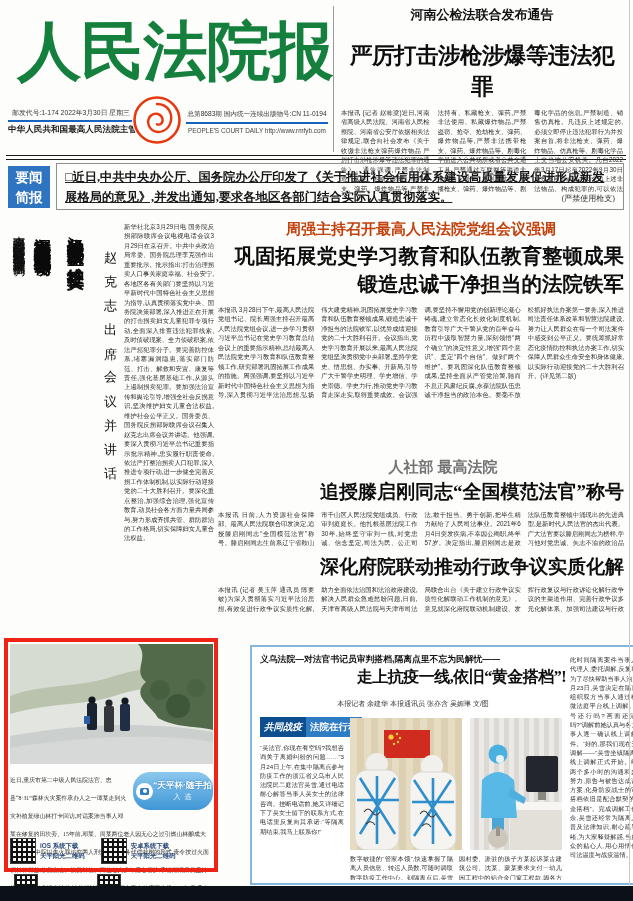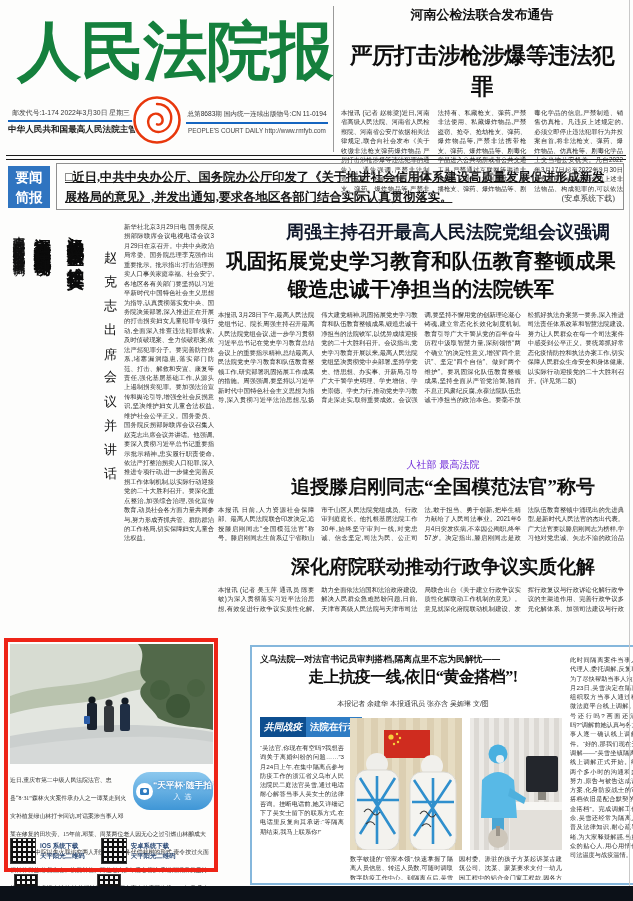--- a/index.html
+++ b/index.html
@@ -11,21 +11,21 @@
   .vtext{writing-mode:vertical-rl;}
   .qr{background:
       repeating-linear-gradient(0deg,#111 0 2px,transparent 2px 5px),
       repeating-linear-gradient(90deg,#111 0 2px,#f5f5f5 2px 5px);
       border:1px solid #3a3a3a;}
   .rule-blue{background:#1565c0;height:2px;}
   .hr-double{border-top:1.5px solid #1a1a1a;border-bottom:1.5px solid #1a1a1a;height:3px;}
   .col3{column-count:3;column-gap:8px;}
   .col4{column-count:4;column-gap:7px;}
   .center{text-align:center;}
-  .headline{font-weight:700;color:#0d0d0d;}
+  .headline{font-weight:700;color:#0d0d0d;text-align:right;}
 </style>
 </head>
 <body>
 
 <div class="page">
 
   <div class="abs serif" style="left:16px;top:2px;width:318px;height:102px;font-size:64px;font-weight:700;
               color:#15803d;text-align:center;letter-spacing:-1px;line-height:100px;">人民法院报</div>
 
   <div class="abs" style="left:8px;top:108px;width:126px;">
@@ -57,39 +57,39 @@
 
   <div class="abs hr-double" style="left:6px;top:155px;width:620px;"></div>
 
   <div class="abs" style="left:8px;top:166px;width:42px;height:42px;background:#2f74c0;color:#fff;
               font-size:13.5px;font-weight:700;text-align:center;line-height:20px;padding-top:2px;box-sizing:border-box;">
     <div>要闻</div>
     <div>简报</div>
   </div>
   <div class="abs serif" style="left:56px;top:163px;width:568px;height:47px;border:1px solid #8f8f8f;box-sizing:border-box;padding:3px 8px 2px 8px;text-decoration:underline;">
     <span style="font-size:12.3px;font-weight:600;line-height:1.55;color:#151515;text-align:justify;display:inline;">□近日,中共中央办公厅、国务院办公厅印发了《关于推进社会信用体系建设高质量发展促进形成新发展格局的意见》,并发出通知,要求各地区各部门结合实际认真贯彻落实。</span>
-    <span style="font-size:8px;color:#333;float:right;margin-top:6px;">(安卓系统下载)</span>
+    <span style="font-size:8px;color:#333;float:right;margin-top:6px;">(严禁使用枪支)</span>
   </div>
 
   <div class="abs vtext serif" style="left:10px;top:226px;height:396px;font-size:12.5px;font-weight:500;color:#111;letter-spacing:1px;">李克强对国务院反拐部际联席会议电视电话会议作出重要批示强调</div>
   <div class="abs vtext" style="left:31px;top:224px;height:424px;font-size:17px;font-weight:800;color:#0b0b0b;letter-spacing:1px;">深入推进正在开展的打击拐卖妇女儿童犯罪专项行动</div>
   <div class="abs vtext" style="left:64px;top:224px;height:360px;font-size:17px;font-weight:800;color:#0b0b0b;letter-spacing:1px;">坚决维护妇女儿童合法权益、维护社会正义</div>
   <div class="abs vtext serif" style="left:101px;top:240px;height:392px;font-size:13px;color:#111;letter-spacing:24px;">赵克志出席会议并讲话</div>
 
   <div class="abs tiny" style="left:124px;top:222px;width:90px;height:421px;">新华社北京3月29日电 国务院反拐部际联席会议电视电话会议3月29日在京召开。中共中央政治局常委、国务院总理李克强作出重要批示。批示指出:打击治理拐卖人口事关家庭幸福、社会安宁,各地区各有关部门要坚持以习近平新时代中国特色社会主义思想为指导,认真贯彻落实党中央、国务院决策部署,深入推进正在开展的打击拐卖妇女儿童犯罪专项行动,全面深入排查违法犯罪线索,及时侦破现案、全力侦破积案,依法严惩犯罪分子。要完善防控体系,堵塞漏洞隐患,落实部门防范、打击、解救和安置、康复等责任,强化基层基础工作,从源头上遏制拐卖犯罪。要加强法治宣传和舆论引导,增强全社会反拐意识,坚决维护妇女儿童合法权益,维护社会公平正义。国务委员、国务院反拐部际联席会议召集人赵克志出席会议并讲话。他强调,要深入贯彻习近平总书记重要指示批示精神,忠实履行职责使命,依法严打整治拐卖人口犯罪,深入推进专项行动,进一步健全完善反拐工作体制机制,以实际行动迎接党的二十大胜利召开。要深化重点整治,加强综合治理,强化宣传教育,动员社会各方面力量共同参与,努力形成齐抓共管、群防群治的工作格局,切实保障妇女儿童合法权益。</div>
 
   <div class="abs" style="left:218px;top:220px;width:406px;">
-    <div style="font-size:18px;font-weight:700;color:#0f172a;padding-left:68px;">周强主持召开最高人民法院党组会议强调</div>
+    <div style="font-size:15px;font-weight:700;color:#c2410c;padding-left:68px;">周强主持召开最高人民法院党组会议强调</div>
     <div class="serif headline center" style="font-size:20.5px;margin-top:3px;">巩固拓展党史学习教育和队伍教育整顿成果</div>
     <div class="serif headline center" style="font-size:20.5px;">锻造忠诚干净担当的法院铁军</div>
     <div class="tiny col4" style="margin-top:7px;height:150px;">本报讯 3月28日下午,最高人民法院党组书记、院长周强主持召开最高人民法院党组会议,进一步学习贯彻习近平总书记在党史学习教育总结会议上的重要指示精神,总结最高人民法院党史学习教育和队伍教育整顿工作,研究部署巩固拓展工作成果的措施。周强强调,要坚持以习近平新时代中国特色社会主义思想为指导,深入贯彻习近平法治思想,弘扬伟大建党精神,巩固拓展党史学习教育和队伍教育整顿成果,锻造忠诚干净担当的法院铁军,以优异成绩迎接党的二十大胜利召开。会议指出,党史学习教育开展以来,最高人民法院党组坚决贯彻党中央部署,坚持学党史、悟思想、办实事、开新局,引导广大干警学史明理、学史增信、学史崇德、学史力行,推动党史学习教育走深走实,取得重要成效。会议强调,要坚持不懈用党的创新理论凝心铸魂,建立常态化长效化制度机制,教育引导广大干警从党的百年奋斗历程中汲取智慧力量,深刻领悟“两个确立”的决定性意义,增强“四个意识”、坚定“四个自信”、做到“两个维护”。要巩固深化队伍教育整顿成果,坚持全面从严管党治警,驰而不息正风肃纪反腐,永葆法院队伍忠诚干净担当的政治本色。要毫不放松抓好执法办案第一要务,深入推进司法责任体系改革和智慧法院建设,努力让人民群众在每一个司法案件中感受到公平正义。要统筹抓好常态化疫情防控和执法办案工作,切实保障人民群众生命安全和身体健康,以实际行动迎接党的二十大胜利召开。(详见第二版)</div>
   </div>
 
   <div class="abs" style="left:218px;top:458px;width:406px;">
-    <div class="center" style="font-size:10px;font-weight:400;color:#6d28d9;padding-left:44px;">人社部  最高法院</div>
+    <div class="center" style="font-size:15px;font-weight:700;color:#737373;padding-left:44px;">人社部  最高法院</div>
     <div class="serif headline center" style="font-size:19px;margin-top:2px;padding-left:44px;">追授滕启刚同志“全国模范法官”称号</div>
     <div class="tiny col4" style="margin-top:5px;height:46px;">本报讯 日前,人力资源社会保障部、最高人民法院联合印发决定,追授滕启刚同志“全国模范法官”称号。滕启刚同志生前系辽宁省鞍山市千山区人民法院党组成员、行政审判庭庭长。他扎根基层法院工作30年,始终坚守审判一线,对党忠诚、信念坚定,司法为民、公正司法,敢于担当、勇于创新,把毕生精力献给了人民司法事业。2021年6月4日突发疾病,不幸因公殉职,终年57岁。决定指出,滕启刚同志是政法队伍教育整顿中涌现出的先进典型,是新时代人民法官的杰出代表。广大法官要以滕启刚同志为榜样,学习他对党忠诚、矢志不渝的政治品格,司法为民、公正司法的职业操守,埋头苦干、忘我工作的敬业精神,清正廉洁、无私奉献的高尚情操,走进群众中间,用心为民打官司,奋力推进新时代人民司法事业发展,以优异成绩迎接党的二十大胜利召开。(详见第三版)</div>
   </div>
 
   <div class="abs" style="left:218px;top:552px;width:406px;">
     <div class="serif headline center" style="font-size:19px;margin-top:2px;padding-left:44px;">深化府院联动推动行政争议实质化解</div>
     <div class="tiny col4" style="margin-top:5px;height:36px;">本报讯 (记者 吴玉萍 通讯员 陈要敏)为深入贯彻落实习近平法治思想,有效促进行政争议实质性化解,助力全面依法治国和法治政府建设,解决人民群众急难愁盼问题,日前,天津市高级人民法院与天津市司法局联合出台《关于建立行政争议实质性化解联动工作机制的意见》。意见就深化府院联动机制建设、发挥行政复议与行政诉讼化解行政争议的主渠道作用、完善行政争议多元化解体系、加强司法建议与行政执法监督的衔接、及时发现薄弱环节和普遍性问题等方面提出具体举措,推动行政争议在法治轨道上得到实质性化解。</div>
   </div>
 
   <div class="abs" style="left:10px;top:644px;width:203px;height:120px;">

